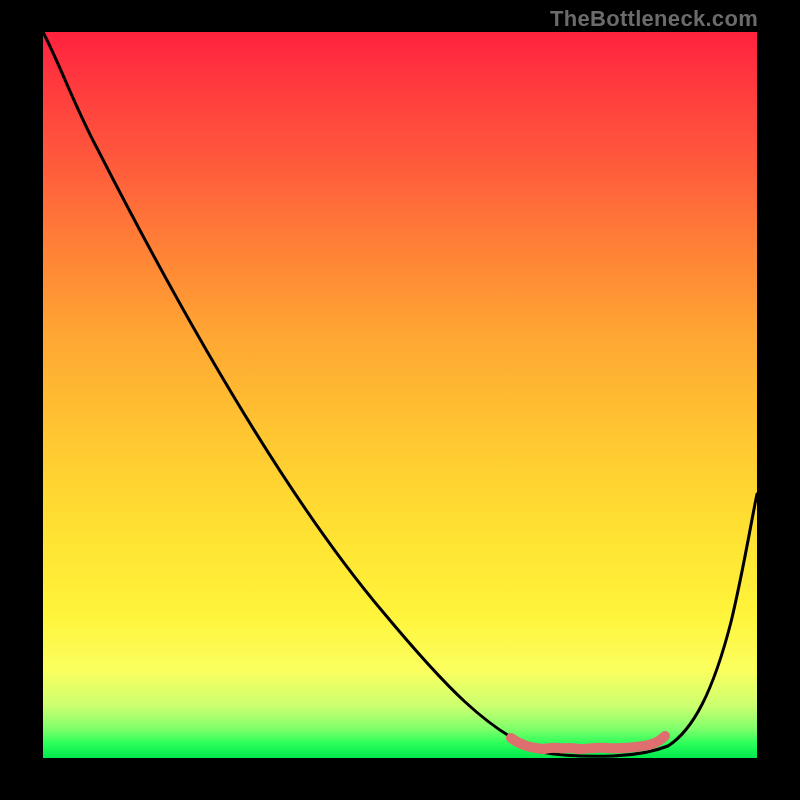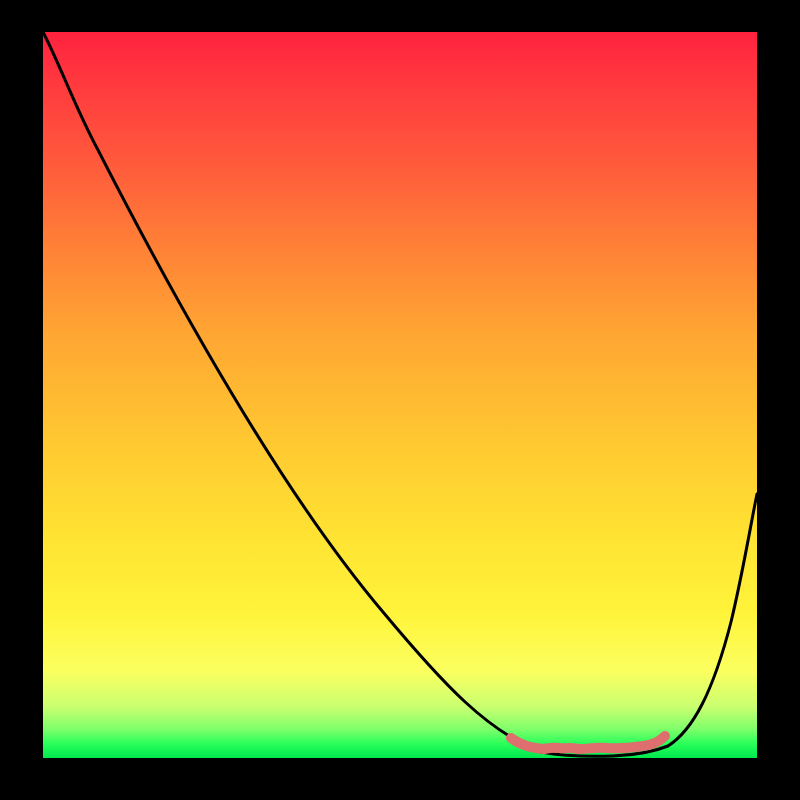--- a/index.html
+++ b/index.html
@@ -77,13 +77,14 @@
              C 700 540, 707 496, 714 462" fill="none" stroke="#000000" stroke-width="3" stroke-linecap="round"></path>
     <path d="M 468 706
              C 480 715, 492 716, 500 717
              C 504 717, 506 715, 516 716
              C 522 717, 524 715, 536 717
              C 546 717, 550 715, 564 716
              C 578 717, 586 716, 600 714
              C 610 713, 616 710, 622 704" fill="none" stroke="#df6f6e" stroke-width="10" stroke-linecap="round"></path>
   </svg>
 
+  <div class="watermark">TheBottleneck.com</div>
 </div>
 
 </body></html>

